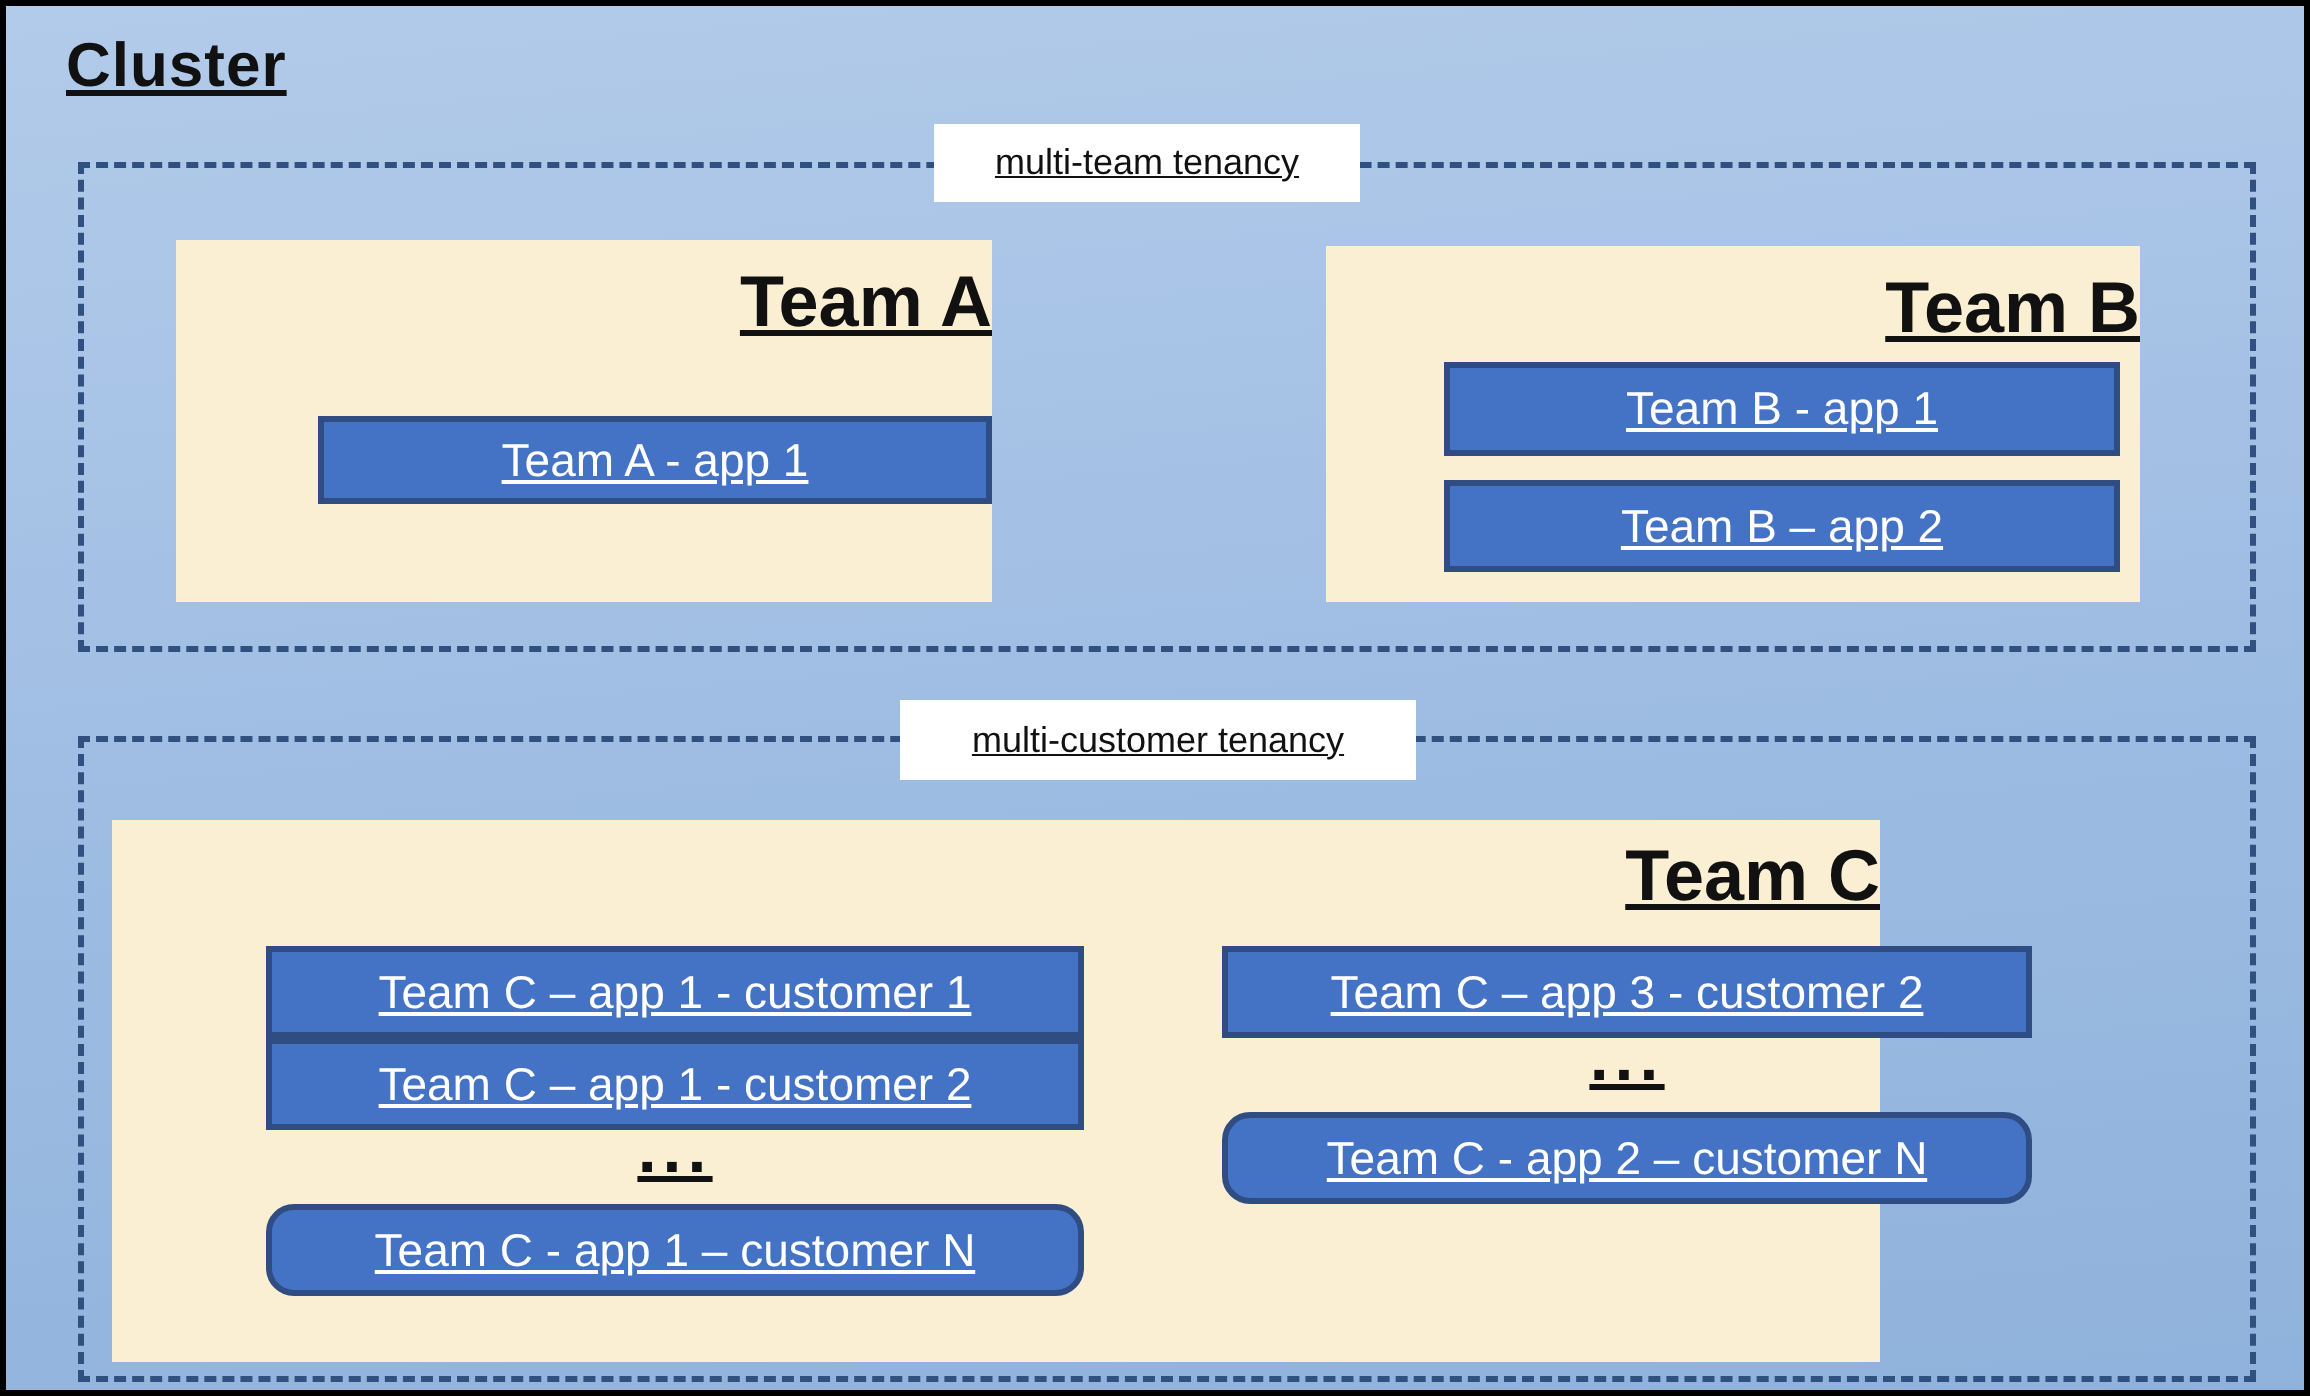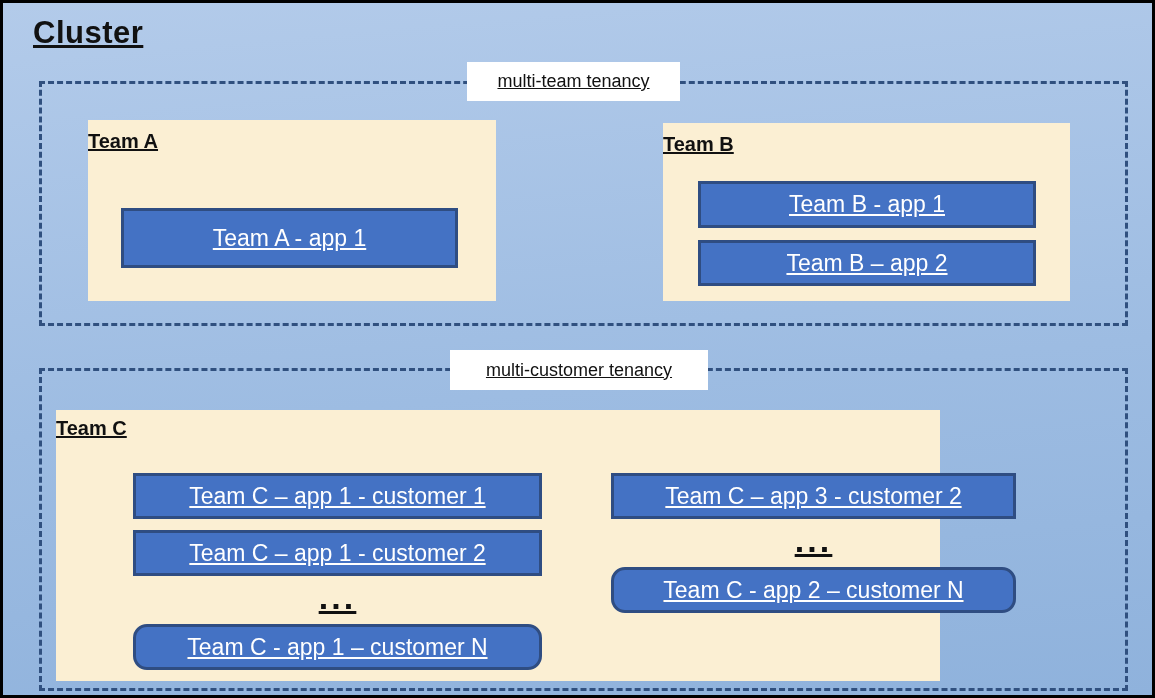--- a/index.html
+++ b/index.html
@@ -51,46 +51,46 @@
   .team-box {
     position:absolute;
     background:var(--team-fill);
   }
   #team-a { left:85px;  top:117px; width:408px;  height:181px; }
   #team-b { left:660px; top:120px; width:407px;  height:178px; }
   #team-c { left:53px;  top:407px; width:884px; height:271px; }
 
   .team-title {
     position:absolute; left:0; right:0; top:10px;
-    text-align:left;
-    font-size:20px; font-weight:bold; color:var(--text-dark);
+    text-align:right;
+    font-size:36px; font-weight:bold; color:var(--text-dark);
   }
   #team-c .team-title { top:7px; }
 
   .app-box {
     background:var(--app-fill);
     border:3px solid var(--app-border);
     color:var(--app-text);
     display:flex; align-items:center; justify-content:center;
     font-size:23px;
     white-space:nowrap;
   }
-  .app-box.abs { position:absolute; }
+  .app-box.abs { position:absolute;margin-left:24px; }
 
-  #team-a-app-1 { left:33px; top:88px;  width:337px; height:60px; }
+  #team-a-app-1 { left:47px; top:88px;  width:337px; height:44px; }
   #team-b-app-1 { left:35px; top:58px;  width:338px; height:47px; }
   #team-b-app-2 { left:35px; top:117px; width:338px; height:46px; }
 
   .tc-col {
     position:absolute; top:63px;
     display:flex; flex-direction:column;
   }
   #tc-col-1 { left:77px;  width:409px; }
   #tc-col-2 { left:555px; width:405px; }
-  .tc-col .app-box { height:46px; margin-bottom:11px; }
+  .tc-col .app-box { height:46px; }
   .tc-col .app-box:last-child { margin-bottom:0;border-radius:14px; }
   .ellipsis-row {
     height:37px; margin-bottom:0;
     display:flex; align-items:flex-start; justify-content:center;
     font-size:34px; font-weight:bold; color:var(--text-dark);
     letter-spacing:3px; line-height:20px;
   }
 </style>
 </head>
 <body>

